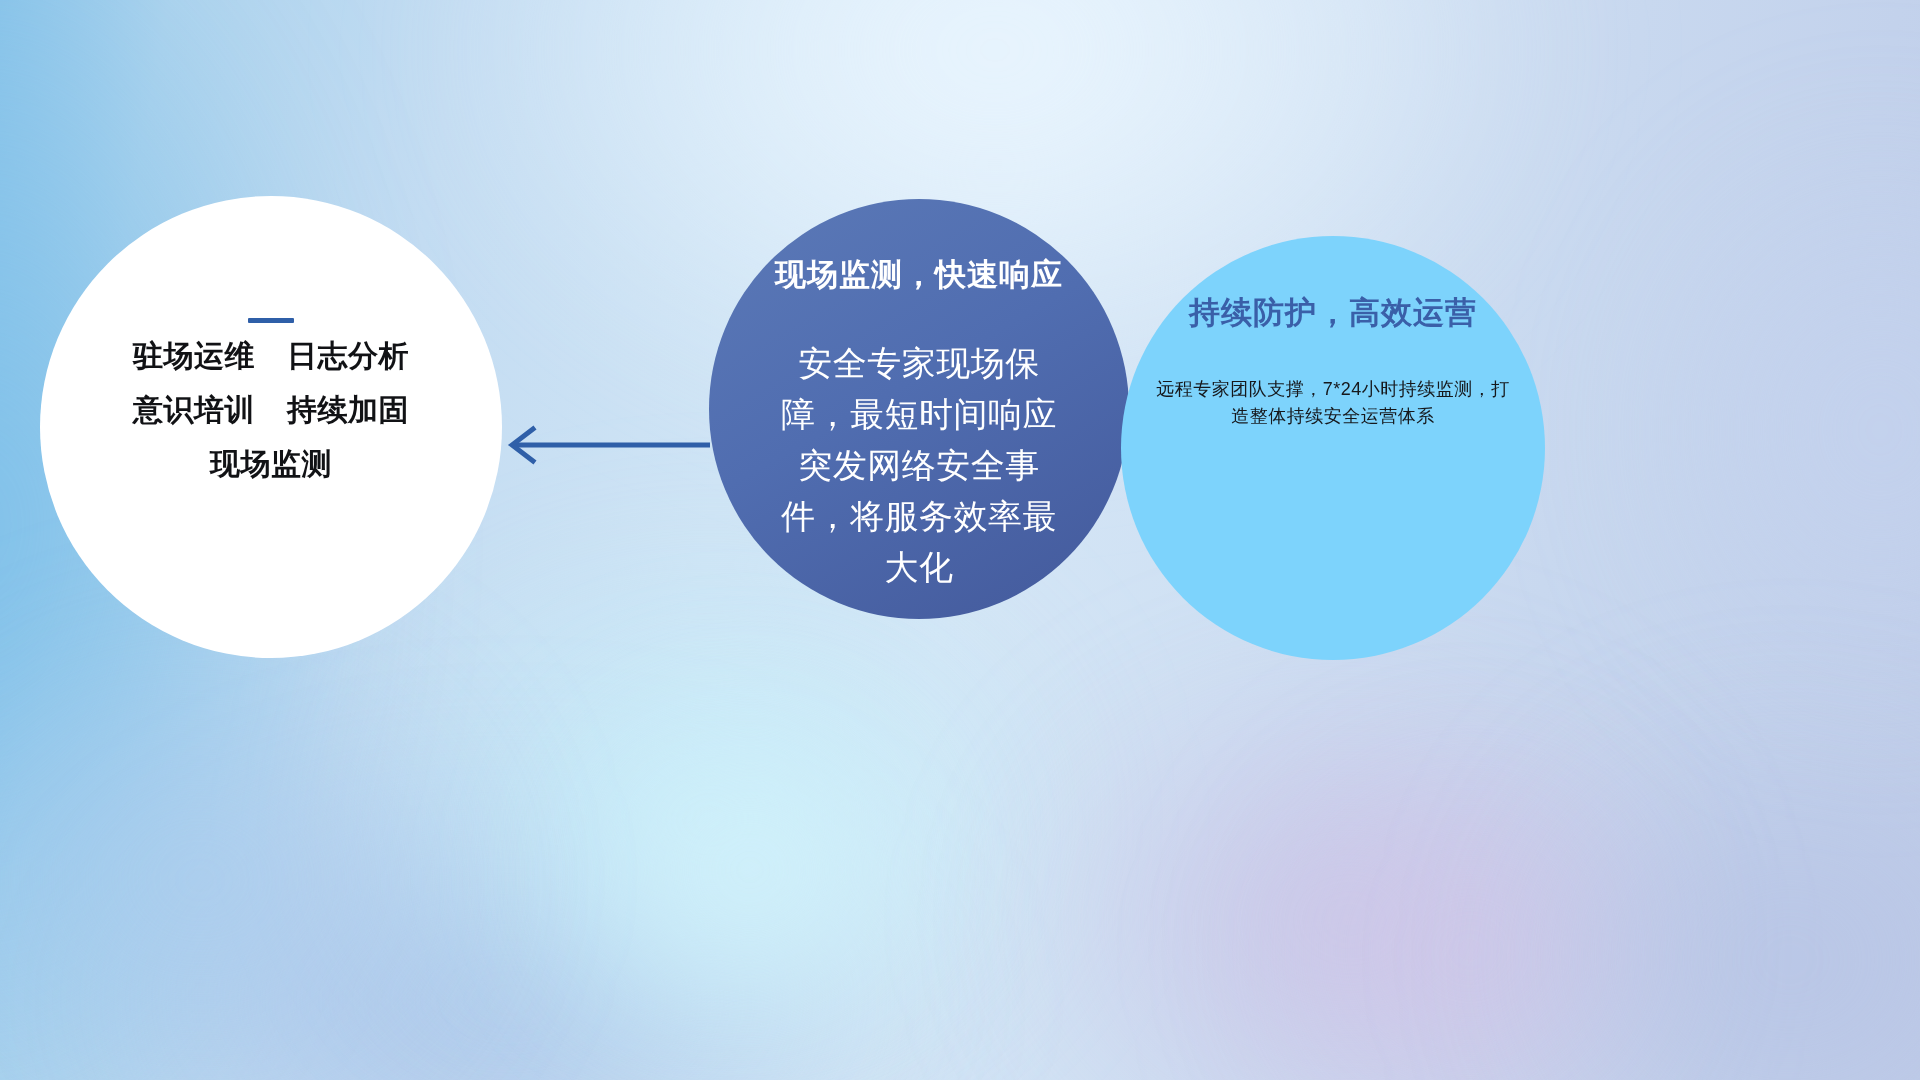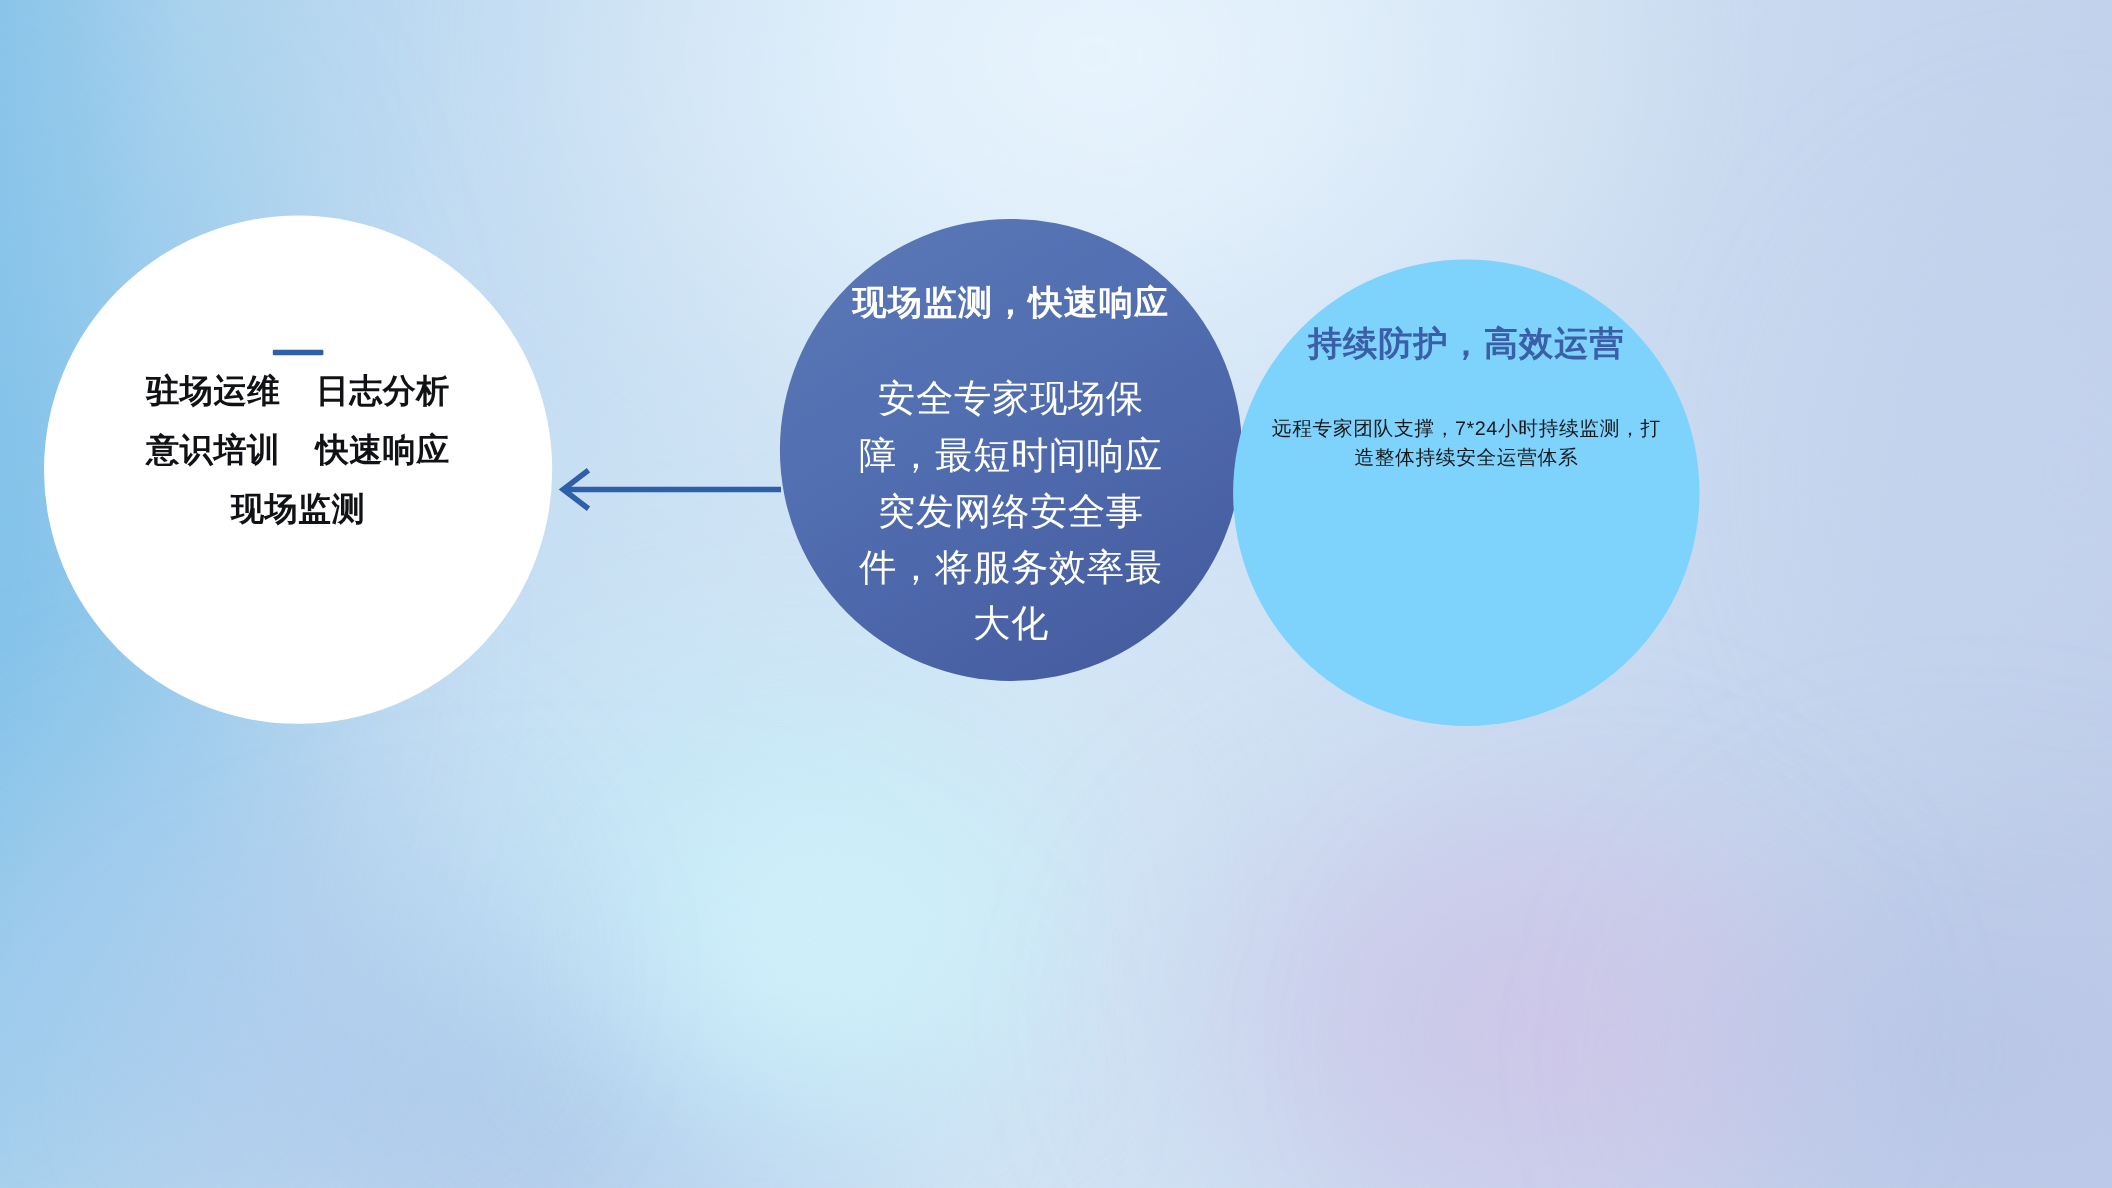--- a/index.html
+++ b/index.html
@@ -176,21 +176,21 @@
 
   <div class="bubble" id="bubble-left">
     <div class="rule"></div>
     <div class="kw-rows">
       <div class="kw-row">
         <span class="kw">驻场运维</span>
         <span class="kw">日志分析</span>
       </div>
       <div class="kw-row">
         <span class="kw">意识培训</span>
-        <span class="kw">快速响应</span>
+        <span class="kw">持续加固</span>
       </div>
       <div class="kw-row">
         <span class="kw">现场监测</span>
       </div>
     </div>
   </div>
 
   <div class="bubble" id="bubble-mid">
     <div class="b-title">现场监测，快速响应</div>
     <div class="b-body">安全专家现场保障，最短时间响应突发网络安全事件，将服务效率最大化</div>

